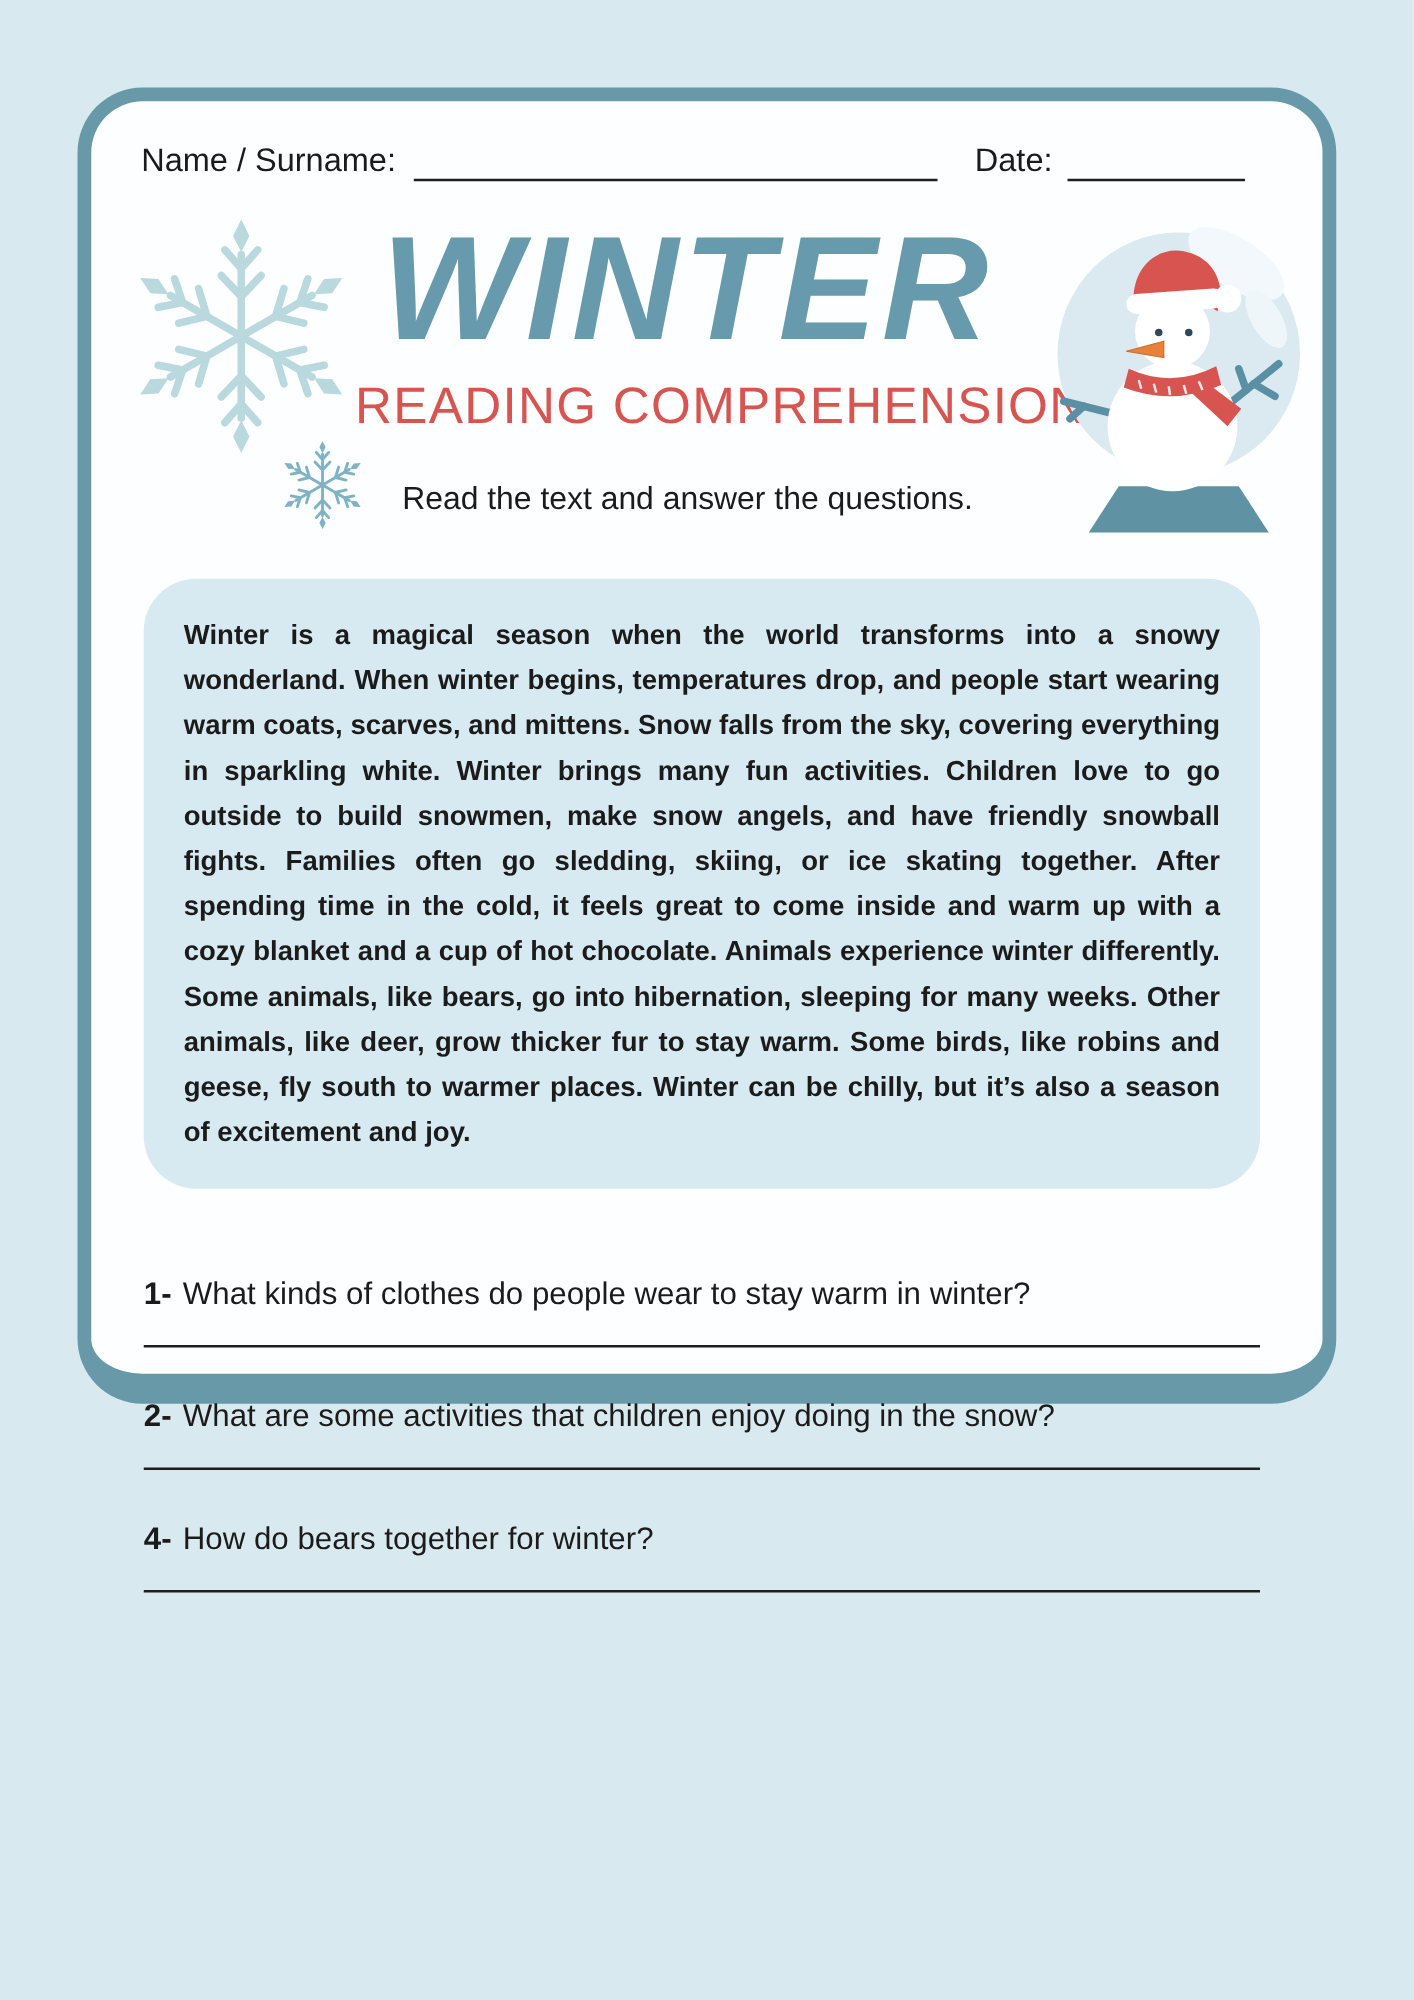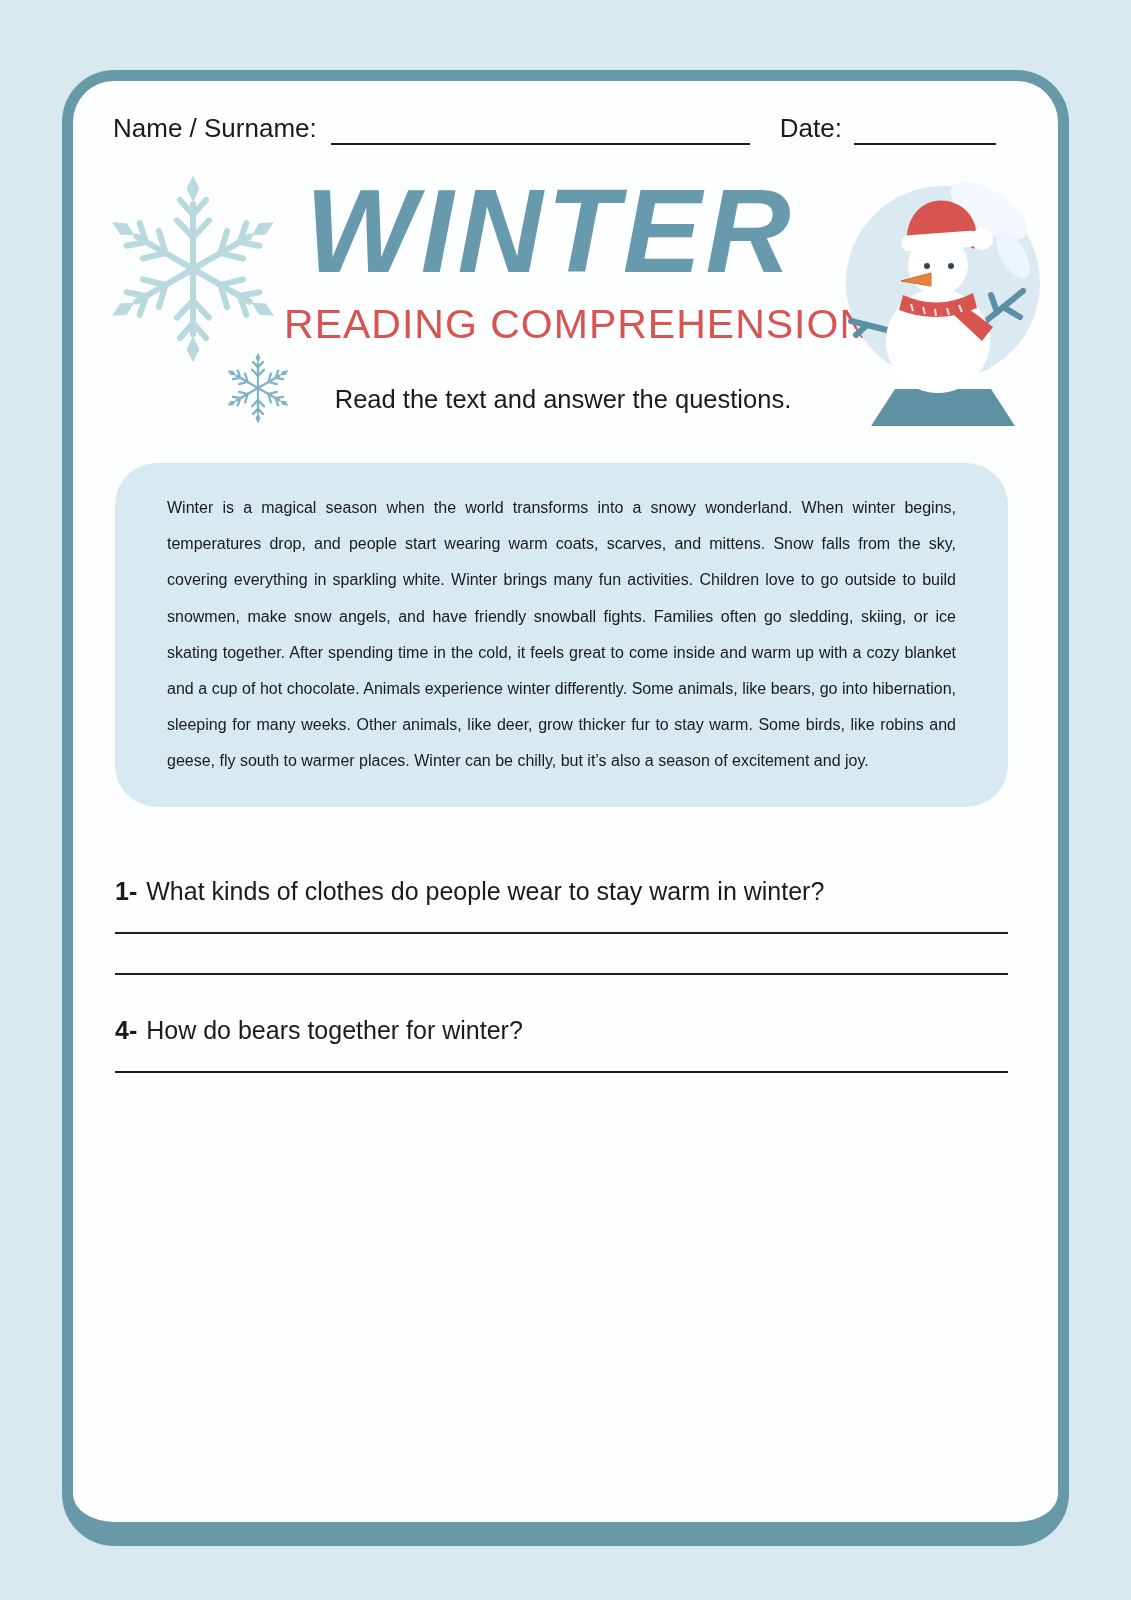--- a/index.html
+++ b/index.html
@@ -10,21 +10,21 @@
   }
   *{box-sizing:border-box;margin:0;padding:0}
   html,body{width:1131px;height:1600px}
   body{
     background:var(--page-bg);
     font-family:"Liberation Sans","DejaVu Sans",sans-serif;
     color:var(--ink);
     position:relative;overflow:hidden;
   }
   .card{
-    position:absolute;left:62px;top:70px;width:1007px;height:1476px;
+    position:absolute;left:62px;top:70px;width:1007px;height:1053px;
     background:var(--card-bg);
     border:11px solid var(--card-border);
     border-bottom-width:24px;
     border-radius:52px;
   }
   
   .header-row{
     display:flex;align-items:flex-end;
     padding:30px 62px 0 40px;
     font-size:26px;line-height:34px;
@@ -38,32 +38,32 @@
   .flake-small{position:absolute;left:148px;top:196px;width:74px;height:74px;color:var(--snowflake-small)}
   .big-title{
     position:absolute;left:177px;top:6px;width:600px;text-align:center;
     font-size:118px;font-weight:700;letter-spacing:4px;color:var(--title);line-height:1.2;font-style:italic;
   }
   .sub-title{
     position:absolute;left:157px;top:146px;width:640px;text-align:right;
     font-size:41px;font-weight:400;letter-spacing:1px;color:var(--subtitle-red);line-height:1.15;
   }
   .instruction{
-    position:absolute;left:190px;top:230px;width:600px;text-align:center;
+    position:absolute;left:177px;top:230px;width:600px;text-align:center;
     font-size:25.5px;color:var(--ink);
   }
   .snow-globe{position:absolute;left:770px;top:8px;width:200px;height:265px}
   
   .passage-box{
     margin:0 50px 0 42px;
     background:var(--passage-bg);
     border-radius:42px;
-    padding:27px 52px;
-    font-size:16px;line-height:36.2px;
-    text-align:justify;text-align-last:left;
+    padding:27px 32px;
+    font-size:22px;line-height:36.2px;
+    text-align:justify;text-align-last:left;font-weight:bold;
   }
   
   .questions{margin:68px 50px 12px 42px}
   .q-block + .q-block{margin-top:39px}
   .q-text{font-size:25px;line-height:32px}
   .q-num{font-weight:700;margin-right:9px}
   .q-line{margin-top:25px;border-bottom:2px solid var(--line);height:2px}
 </style>
 </head>
 <body>
@@ -174,20 +174,23 @@
   <div class="questions">
 
     <div class="q-block">
       <div class="q-text">
         <span class="q-num">1-</span><span>What kinds of clothes do people wear to stay warm in winter?</span>
       </div>
       <div class="q-line"></div>
     </div>
 
     <div class="q-block">
+      <div class="q-text">
+        <span class="q-num">2-</span><span>What are some activities that children enjoy doing in the snow?</span>
+      </div>
       <div class="q-line"></div>
     </div>
 
 
     <div class="q-block">
       <div class="q-text">
         <span class="q-num">4-</span><span>How do bears together for winter?</span>
       </div>
       <div class="q-line"></div>
     </div>

